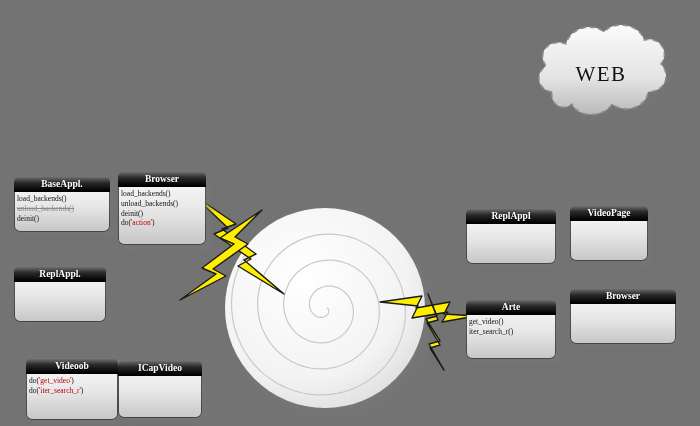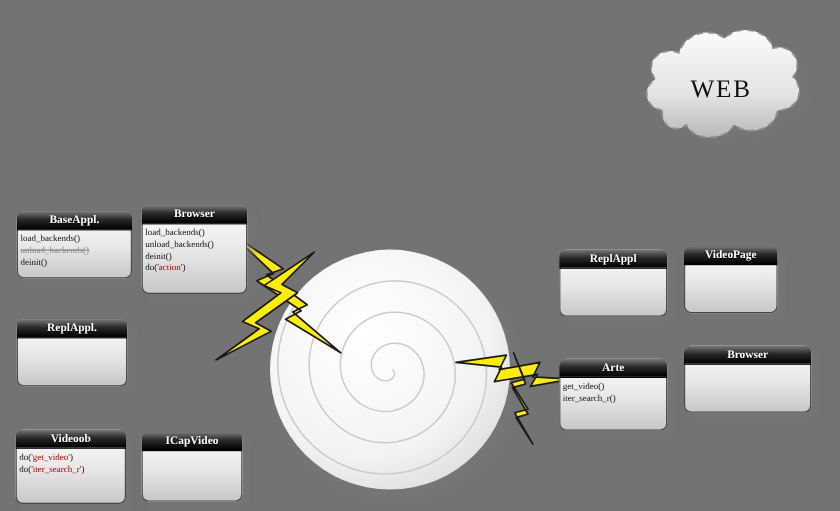--- a/index.html
+++ b/index.html
@@ -94,21 +94,21 @@
         <span>do(</span><span class="red">'action'</span><span>)</span>
       </div>
     </div>
   </div>
 
   <div class="uml-box" style="left:14px; top:266px; width:92px; height:56px;">
     <div class="uml-title">ReplAppl.</div>
     <div class="uml-body"></div>
   </div>
 
-  <div class="uml-box" style="left:13px; top:358px; width:92px; height:62px;">
+  <div class="uml-box" style="left:26px; top:358px; width:92px; height:62px;">
     <div class="uml-title">Videoob</div>
     <div class="uml-body">
       <div class="m">
         <span>do(</span><span class="red">'get_video'</span><span>)</span>
       </div>
       <div class="m">
         <span>do(</span><span class="red">'iter_search_r'</span><span>)</span>
       </div>
     </div>
   </div>

